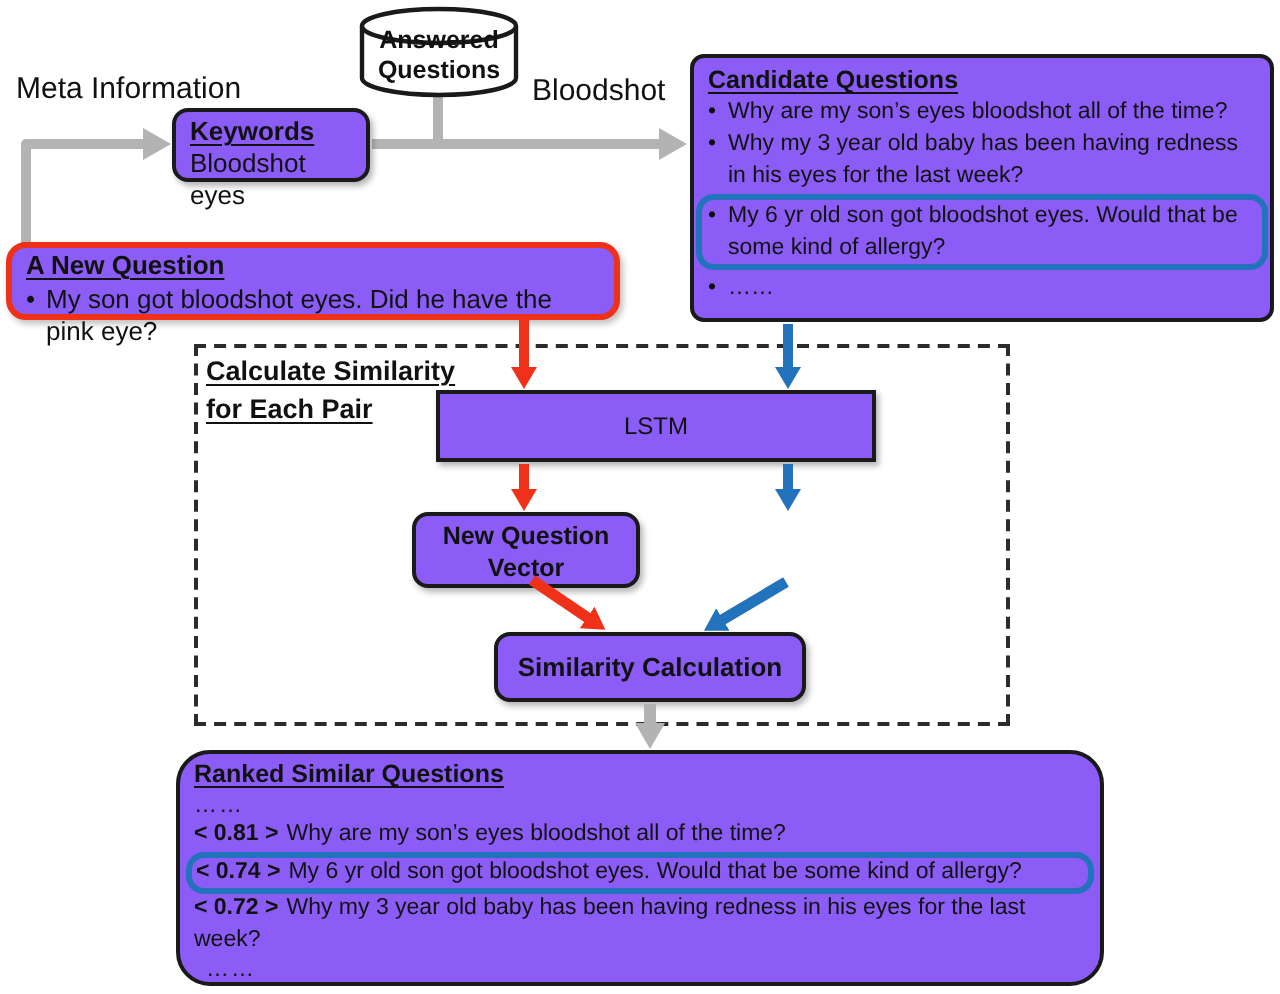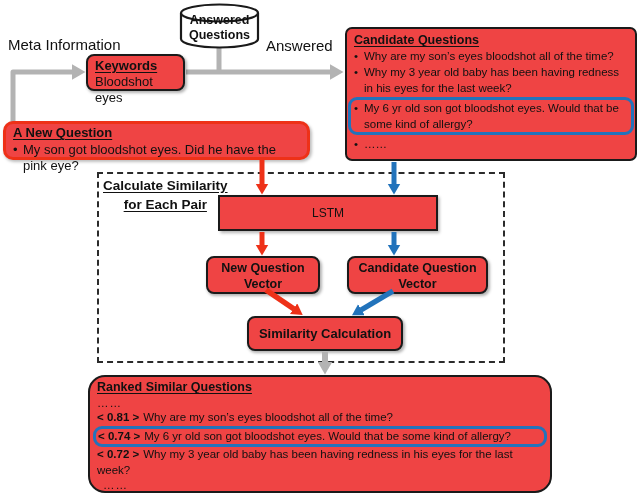--- a/index.html
+++ b/index.html
@@ -3,21 +3,21 @@
 <meta charset="utf-8">
 <style>
   html,body{margin:0;padding:0;background:#ffffff;}
   .canvas{
     position:relative;width:640px;height:497px;background:#ffffff;
     font-family:"Liberation Sans", sans-serif;color:#111;overflow:hidden;
   }
   svg.layer{position:absolute;left:0;top:0;pointer-events:none;}
   .lines{z-index:0;}
   .arrows{z-index:3;}
-  .node{position:absolute;box-sizing:border-box;background:#ef4444;border:2px solid #1a1a1a;z-index:2;}
+  .node{position:absolute;box-sizing:border-box;background:#8b5cf6;border:2px solid #1a1a1a;z-index:2;}
   .rounded{border-radius:8px;box-shadow:1.5px 2px 3px rgba(0,0,0,0.30);}
   .label{position:absolute;z-index:2;font-size:15px;white-space:nowrap;}
   .u{text-decoration:underline;text-underline-offset:2px;}
   .b{font-weight:bold;}
 
   
   .cyl-text{position:absolute;left:183px;top:13px;width:73px;text-align:center;
     font-weight:bold;font-size:12.5px;line-height:15px;z-index:2;}
 
   
@@ -30,21 +30,21 @@
   .bullet-item::before{content:"•";position:absolute;left:0;top:0;}
   .hl-blue{border:3px solid #2273bb;border-radius:9px;margin:1px -6px;padding:0 3px 0 13px;}
   .hl-blue::before{left:3px;}
 
   
   .newq{left:3px;top:121px;width:307px;height:39px;border:3.5px solid #ee3118;border-radius:10px;
     padding:1px 7px;font-size:13px;line-height:16.5px;box-shadow:1.5px 2px 3px rgba(0,0,0,0.25);}
 
   
   .simregion{left:97px;top:172px;width:408px;height:191px;border:2px dashed #2b2b2b;background:transparent;z-index:1;box-shadow:none;}
-  .simtitle{position:absolute;left:103px;top:176px;font-size:13.5px;font-weight:bold;line-height:19px;z-index:2;text-align:center;}
+  .simtitle{position:absolute;left:103px;top:176px;font-size:13.5px;font-weight:bold;line-height:19px;z-index:2;}
 
   .lstm{left:218px;top:195px;width:220px;height:36px;font-size:12px;display:flex;align-items:center;justify-content:center;
     border-width:2.5px;box-shadow:1.5px 2px 3px rgba(0,0,0,0.30);}
   .vecbox{top:256px;height:38px;border-radius:8px;display:flex;align-items:flex-end;justify-content:center;
     text-align:center;font-weight:bold;font-size:12.5px;line-height:15.5px;box-shadow:1.5px 2px 3px rgba(0,0,0,0.30);padding:0 6px;}
   .nqv{left:206px;width:114px;}
   .cqv{left:347px;width:141px;}
   .simcalc{left:247px;top:316px;width:156px;height:35px;border-radius:8px;display:flex;align-items:center;justify-content:center;
     font-weight:bold;font-size:13px;box-shadow:1.5px 2px 3px rgba(0,0,0,0.30);}
 
@@ -70,21 +70,21 @@
     <path d="M13 122 L13 72 L72 72" stroke="#b3b3b3" stroke-width="5" fill="none" stroke-linejoin="round" marker-end="url(#ah-gray-big)"></path>
     <path d="M186 72 L330 72" stroke="#b3b3b3" stroke-width="5" fill="none" marker-end="url(#ah-gray-big)"></path>
     <path d="M219 46 L219 74" stroke="#b3b3b3" stroke-width="5" fill="none"></path>
     <g>
       <path d="M181 13 L181 39 A38.5 8.5 0 0 0 258 39 L258 13" fill="#ffffff" stroke="#1a1a1a" stroke-width="2.2"></path>
       <ellipse cx="219.5" cy="13" rx="38.5" ry="8.5" fill="#ffffff" stroke="#1a1a1a" stroke-width="2.2"></ellipse>
     </g>
   </svg>
 
   <div class="label" style="left:8px;top:36px;">Meta Information</div>
-  <div class="label" style="left:266px;top:37px;">Answered</div>
+  <div class="label" style="left:266px;top:37px;">Bloodshot</div>
   <div class="cyl-text">Answered Questions</div>
 
   <div class="node rounded keywords">
     <div class="b u box-title">Keywords</div>
     <div>Bloodshot eyes</div>
   </div>
 
   <div class="node candidate">
     <div class="b u box-title">Candidate Questions</div>
     <div class="bullet-item">Why are my son’s eyes bloodshot all of the time?</div>
@@ -103,23 +103,20 @@
     <div class="u">Calculate Similarity</div>
     <div class="u">for Each Pair</div>
   </div>
 
   <div class="node lstm">
     <span>LSTM</span>
   </div>
 
   <div class="node vecbox nqv">
     <span>New Question Vector</span>
-  </div>
-  <div class="node vecbox cqv">
-    <span>Candidate Question Vector</span>
   </div>
 
   <div class="node simcalc">
     <span>Similarity Calculation</span>
   </div>
 
   <div class="node ranked">
     <div class="b u box-title">Ranked Similar Questions</div>
     <div class="ellipsis-line">……</div>
     <div class="ranked-item"><span class="score">&lt; 0.81 &gt;</span><span>Why are my son’s eyes bloodshot all of the time?</span></div>

